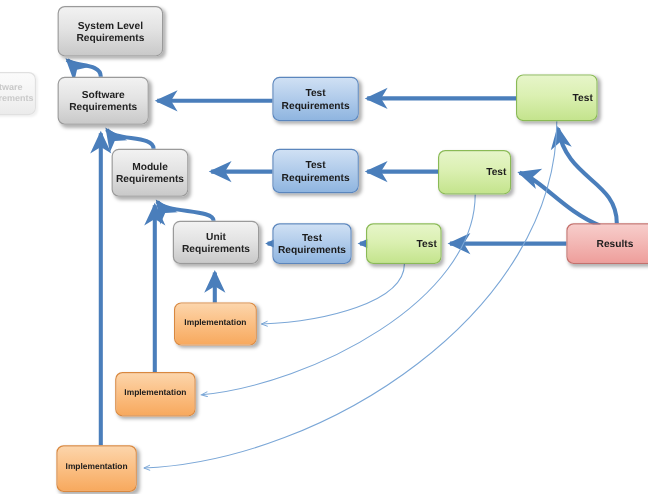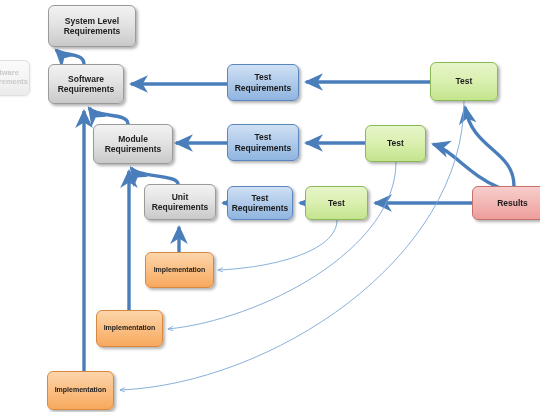--- a/index.html
+++ b/index.html
@@ -38,20 +38,21 @@
     background:linear-gradient(to bottom,#cfe0f4 0%,#b3cdeb 45%,#8fb5e0 100%);
     border:1px solid #5b86bd;
     font-size:8.5px;
     color:#1a1a1a;
   }
   
   .n-green{
     background:linear-gradient(to bottom,#e6f5c9 0%,#dbf0b2 45%,#c4e48d 100%);
     border:1px solid #8aba55;
     font-size:8.5px;
+    justify-content:flex-end;
   }
   
   .n-red{
     background:linear-gradient(to bottom,#f7cdcb 0%,#f3b9b6 45%,#ee9e9b 100%);
     border:1px solid #c4706c;
     font-size:8.5px;
   }
   
   .n-orange{
     background:linear-gradient(to bottom,#fcd5ab 0%,#fbc187 45%,#f7a95e 100%);
@@ -120,21 +121,21 @@
   </div>
 
   <div class="node n-grey" style="left:8px;top:5px;width:88px;height:42px;margin-left:40px;">
     <span>System Level Requirements</span>
   </div>
 
   <div class="node n-grey" style="left:48px;top:64px;width:76px;height:40px;">
     <span>Software Requirements</span>
   </div>
 
-  <div class="node n-grey" style="left:93px;top:124px;width:80px;height:40px;text-align:center;">
+  <div class="node n-grey" style="left:93px;top:124px;width:64px;height:40px;text-align:center;">
     <span>Module Requirements</span>
   </div>
 
   <div class="node n-grey" style="left:144px;top:184px;width:72px;height:36px;">
     <span>Unit Requirements</span>
   </div>
 
   <div class="node n-blue" style="left:227px;top:64px;width:72px;height:37px;">
     <span>Test Requirements</span>
   </div>

